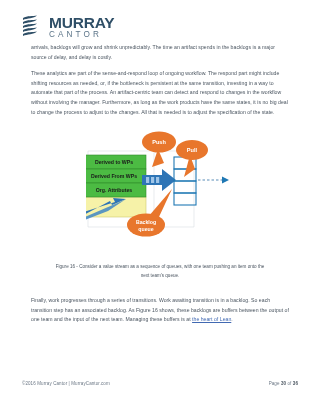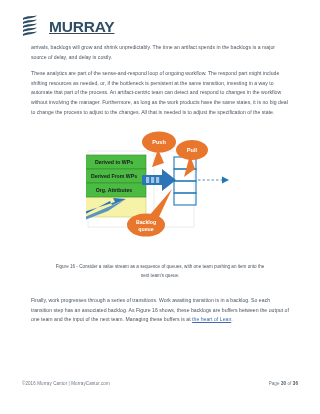--- a/index.html
+++ b/index.html
@@ -32,21 +32,21 @@
     align-items: center;
     height: 26px;
   }
   .logo-mark {
     width: 22px; height: 24px;
     margin-right: 5px;
     position: relative;
     flex: none;
   }
   .logo-mark svg { display: block; }
-  .logo-text { line-height: 1; text-decoration: underline; }
+  .logo-text { line-height: 1; }
   .logo-title {
     font-size: 15.5px;
     font-weight: bold;
     letter-spacing: -0.2px;
     color: #2f4f67;
     display: block;
   }
   .logo-sub {
     font-size: 8.2px;
     letter-spacing: 3.1px;
@@ -134,20 +134,21 @@
           <path d="M1 3 C5 0.5, 11 1.5, 15 0.5 C12 3.5, 5 3, 1 5 Z"></path>
           <path d="M1 7 C5 4.5, 11 5.5, 15 4.5 C12 7.5, 5 7, 1 9 Z"></path>
           <path d="M1 11 C5 8.5, 11 9.5, 15 8.5 C12 11.5, 5 11, 1 13 Z"></path>
           <path d="M1 15 C5 12.5, 11 13.5, 15 12.5 C12 15.5, 5 15, 1 17 Z"></path>
           <path d="M1 19 C5 16.5, 11 17.5, 15 16.5 C12 19.5, 5 19, 1 21 Z"></path>
         </g>
       </svg>
     </span>
     <span class="logo-text">
       <span class="logo-title">MURRAY</span>
+      <span class="logo-sub">CANTOR</span>
     </span>
   </div>
 
   <div class="content">
     <p class="para">arrivals, backlogs will grow and shrink unpredictably. The time an artifact spends in the backlogs is a major source of delay, and delay is costly.</p>
     <p class="para">These analytics are part of the sense-and-respond loop of ongoing workflow. The respond part might include shifting resources as needed, or, if the bottleneck is persistent at the same transition, investing in a way to automate that part of the process. An artifact-centric team can detect and respond to changes in the workflow without involving the manager. Furthermore, as long as the work products have the same states, it is no big deal to change the process to adjust to the changes. All that is needed is to adjust the specification of the state.</p>
   </div>
 
   <div class="figure">
     <div class="figure-canvas">

